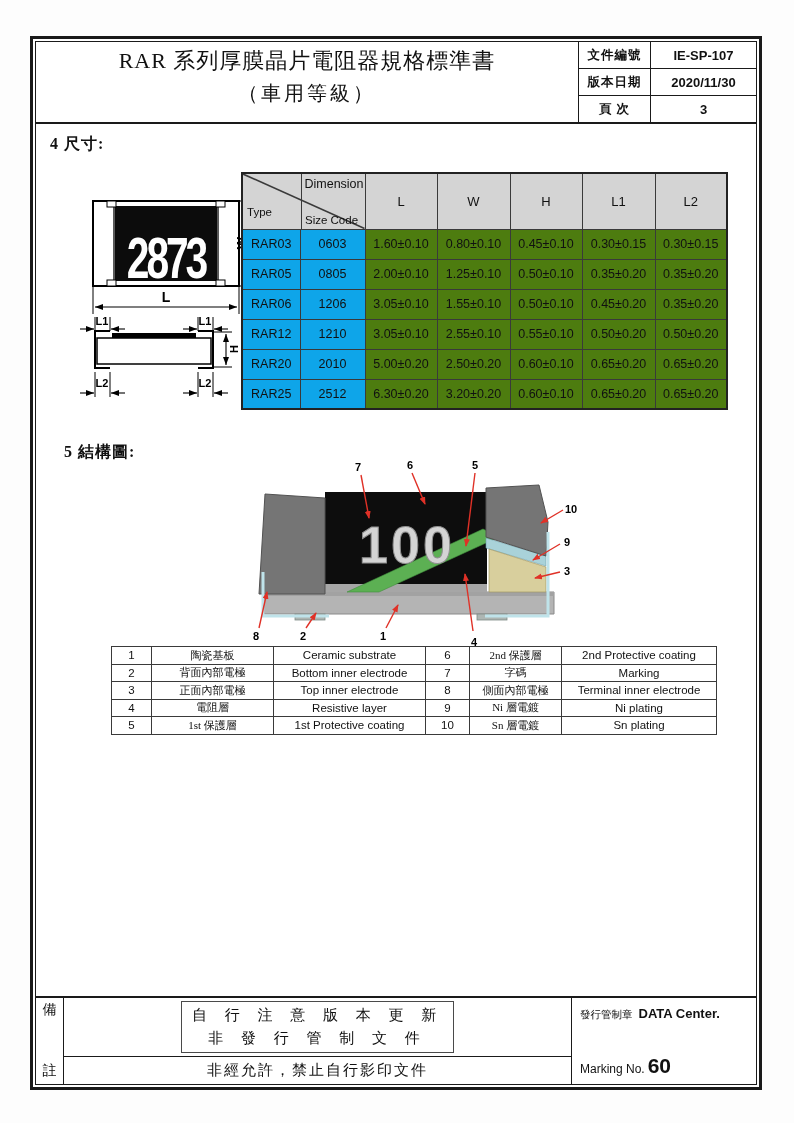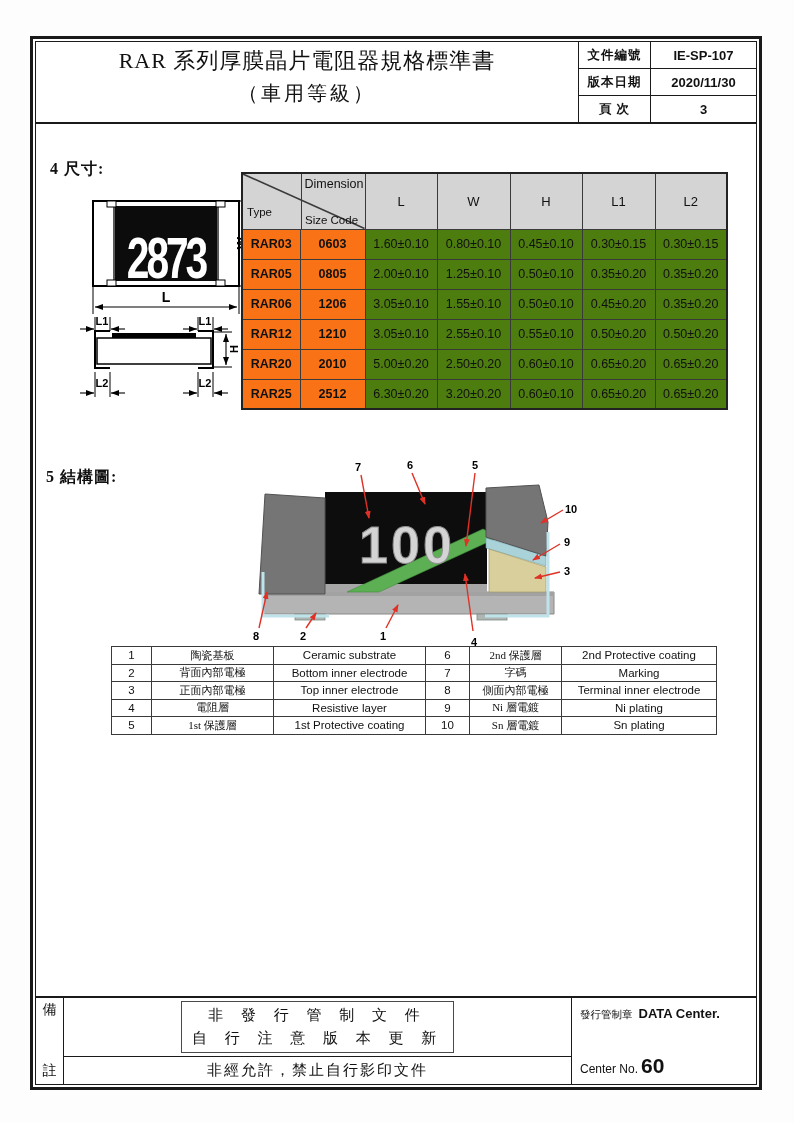--- a/index.html
+++ b/index.html
@@ -15,32 +15,32 @@
   .title-block { flex:1; text-align:center; padding-top:4px; }
   .doc-title { font-size:22px; font-family:Liberation Serif, serif; letter-spacing:1px; white-space:nowrap; }
   .doc-subtitle { font-size:20px; font-family:"Liberation Serif", serif; letter-spacing:3px; margin-top:4px; }
   .info-table { width:178px; border-left:1px solid #1a1a1a; display:flex; flex-direction:column; }
   .info-row { flex:1; display:flex; border-bottom:1px solid #1a1a1a; }
   .info-row:last-child { border-bottom:none; }
   .info-label { width:72px; border-right:1px solid #1a1a1a; display:flex; align-items:center; justify-content:center; font-weight:bold; font-size:12.5px; font-family:"Liberation Serif", serif; letter-spacing:1px; }
   .info-value { flex:1; display:flex; align-items:center; justify-content:center; font-weight:bold; font-size:13px; }
 
   
-  .sec-heading { position:absolute; font-weight:bold; font-size:16px; font-family:"Liberation Serif", serif; letter-spacing:1px;margin-top:25px; }
+  .sec-heading { position:absolute; font-weight:bold; font-size:16px; font-family:"Liberation Serif", serif; letter-spacing:1px; }
   #sec4-heading { left:14px; top:92px; }
-  #sec5-heading { left:10px; top:400px; }
+  #sec5-heading { left:28px; top:400px; }
 
   
   .unit-note { position:absolute; top:113px; left:205px; width:485px; text-align:right; font-size:12.5px; }
   .dim-table { position:absolute; left:205px; top:130px; border-collapse:collapse; table-layout:fixed;border-radius:26px; }
   .dim-table td { border:1px solid #3a3a3a; text-align:center; font-size:12.5px; background:#4d7c0f; padding:0; }
   .dim-table { border:2px solid #222; }
   .dim-table tr.hdr td { background:#d4d4d4; height:56px; font-size:13px; }
   .dim-table tr.row td { height:30px; }
-  .dim-table td.shade { background:#f97316;font-weight:bold; }
+  .dim-table td.shade { background:#0ea5e9; }
   .corner { position:relative; }
   .corner svg { position:absolute; inset:0; width:100%; height:100%; }
   .corner .c-top { position:absolute; top:3px; left:60px; width:62px; text-align:center; font-size:12.5px; }
   .corner .c-left { position:absolute; bottom:11px; left:4px; font-size:11.5px; }
   .corner .c-right { position:absolute; bottom:3px; left:62px; font-size:11.5px; }
   .corner .c-div { position:absolute; left:58px; top:0; bottom:0; width:1px; background:#3a3a3a; }
 
   
   #dim-drawings { position:absolute; left:16px; top:144px; }
   #structure-svg { position:absolute; left:201px; top:414px; }
@@ -357,28 +357,28 @@
   </tbody>
       </table>
 
   <div class="doc-footer">
     <div class="f-left">
       <span>備</span>
       <span>註</span>
     </div>
     <div class="f-mid-top">
       <div class="notice-box">
+        <div>自 行 注 意 版 本 更 新</div>
         <div>非 發 行 管 制 文 件</div>
-        <div>自 行 注 意 版 本 更 新</div>
       </div>
     </div>
     <div class="f-right">
       <span class="stamp-label">發行管制章</span><span class="stamp-value">DATA Center.</span>
       <div class="series-line">
-        <span>Center No.</span><span class="series-value">60</span>
+        <span>Marking No.</span><span class="series-value">60</span>
       </div>
     </div>
     <div class="f-mid-bottom" style="grid-column:2; grid-row:2;">
       <span>非經允許，禁止自行影印文件</span>
     </div>
   </div>
 
 </div>
 </div>
 

